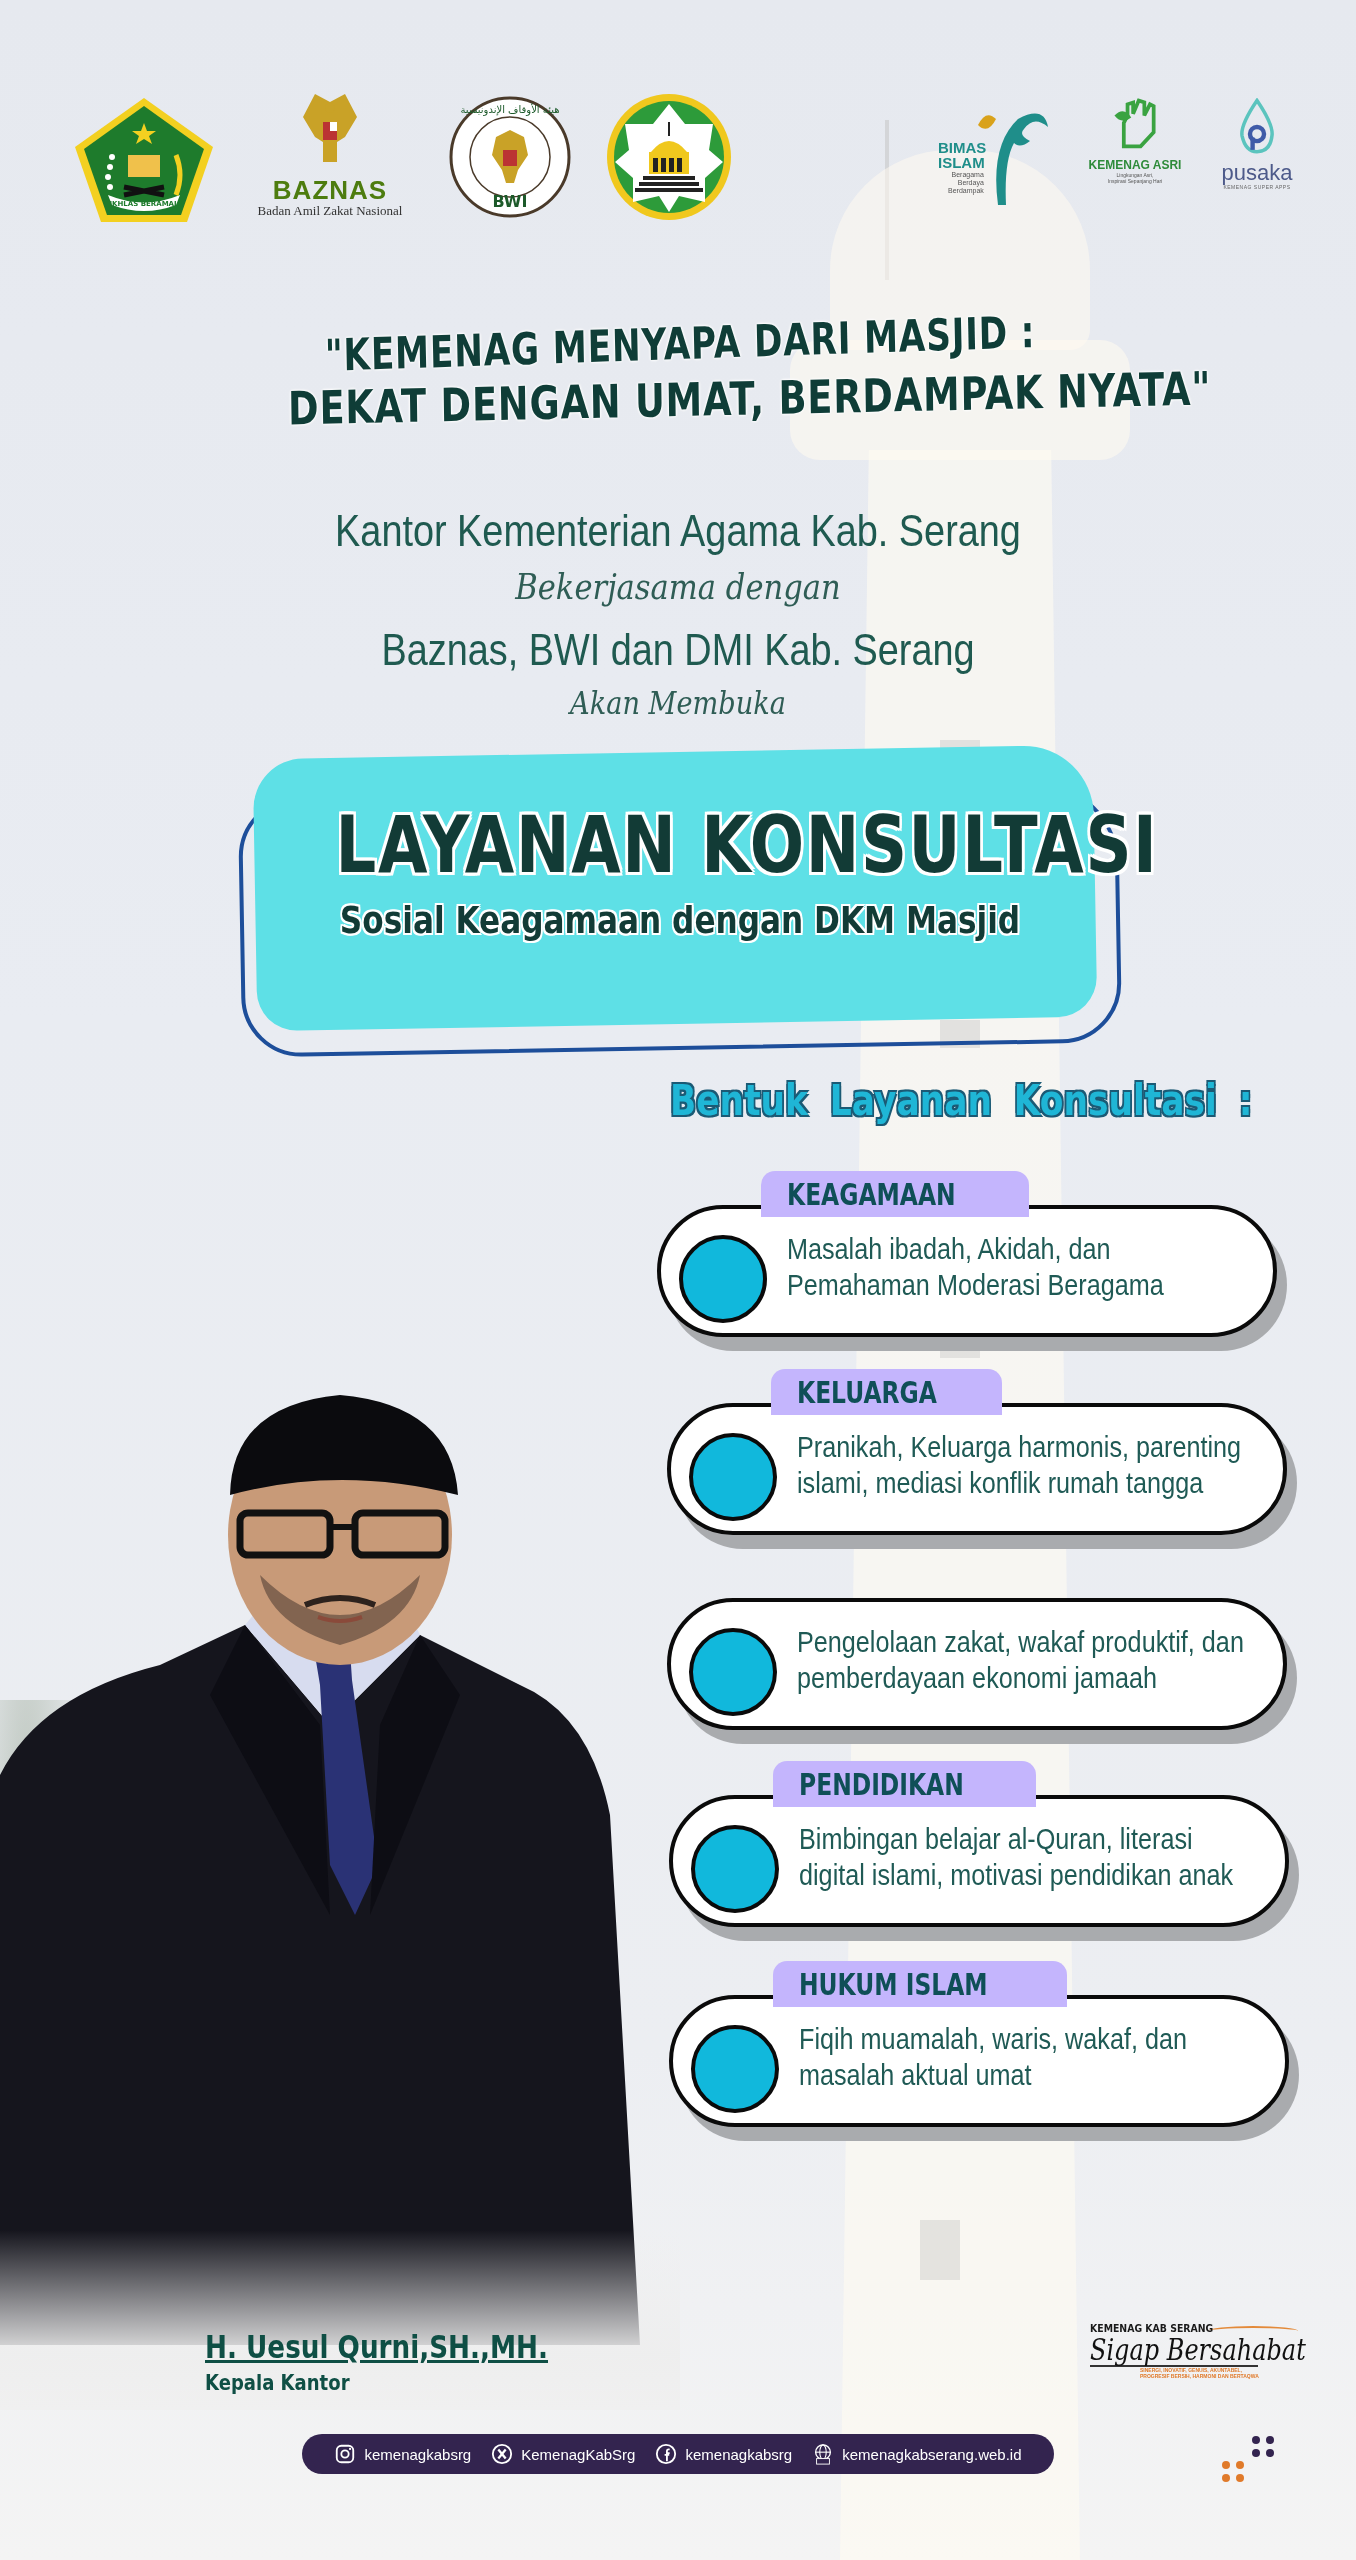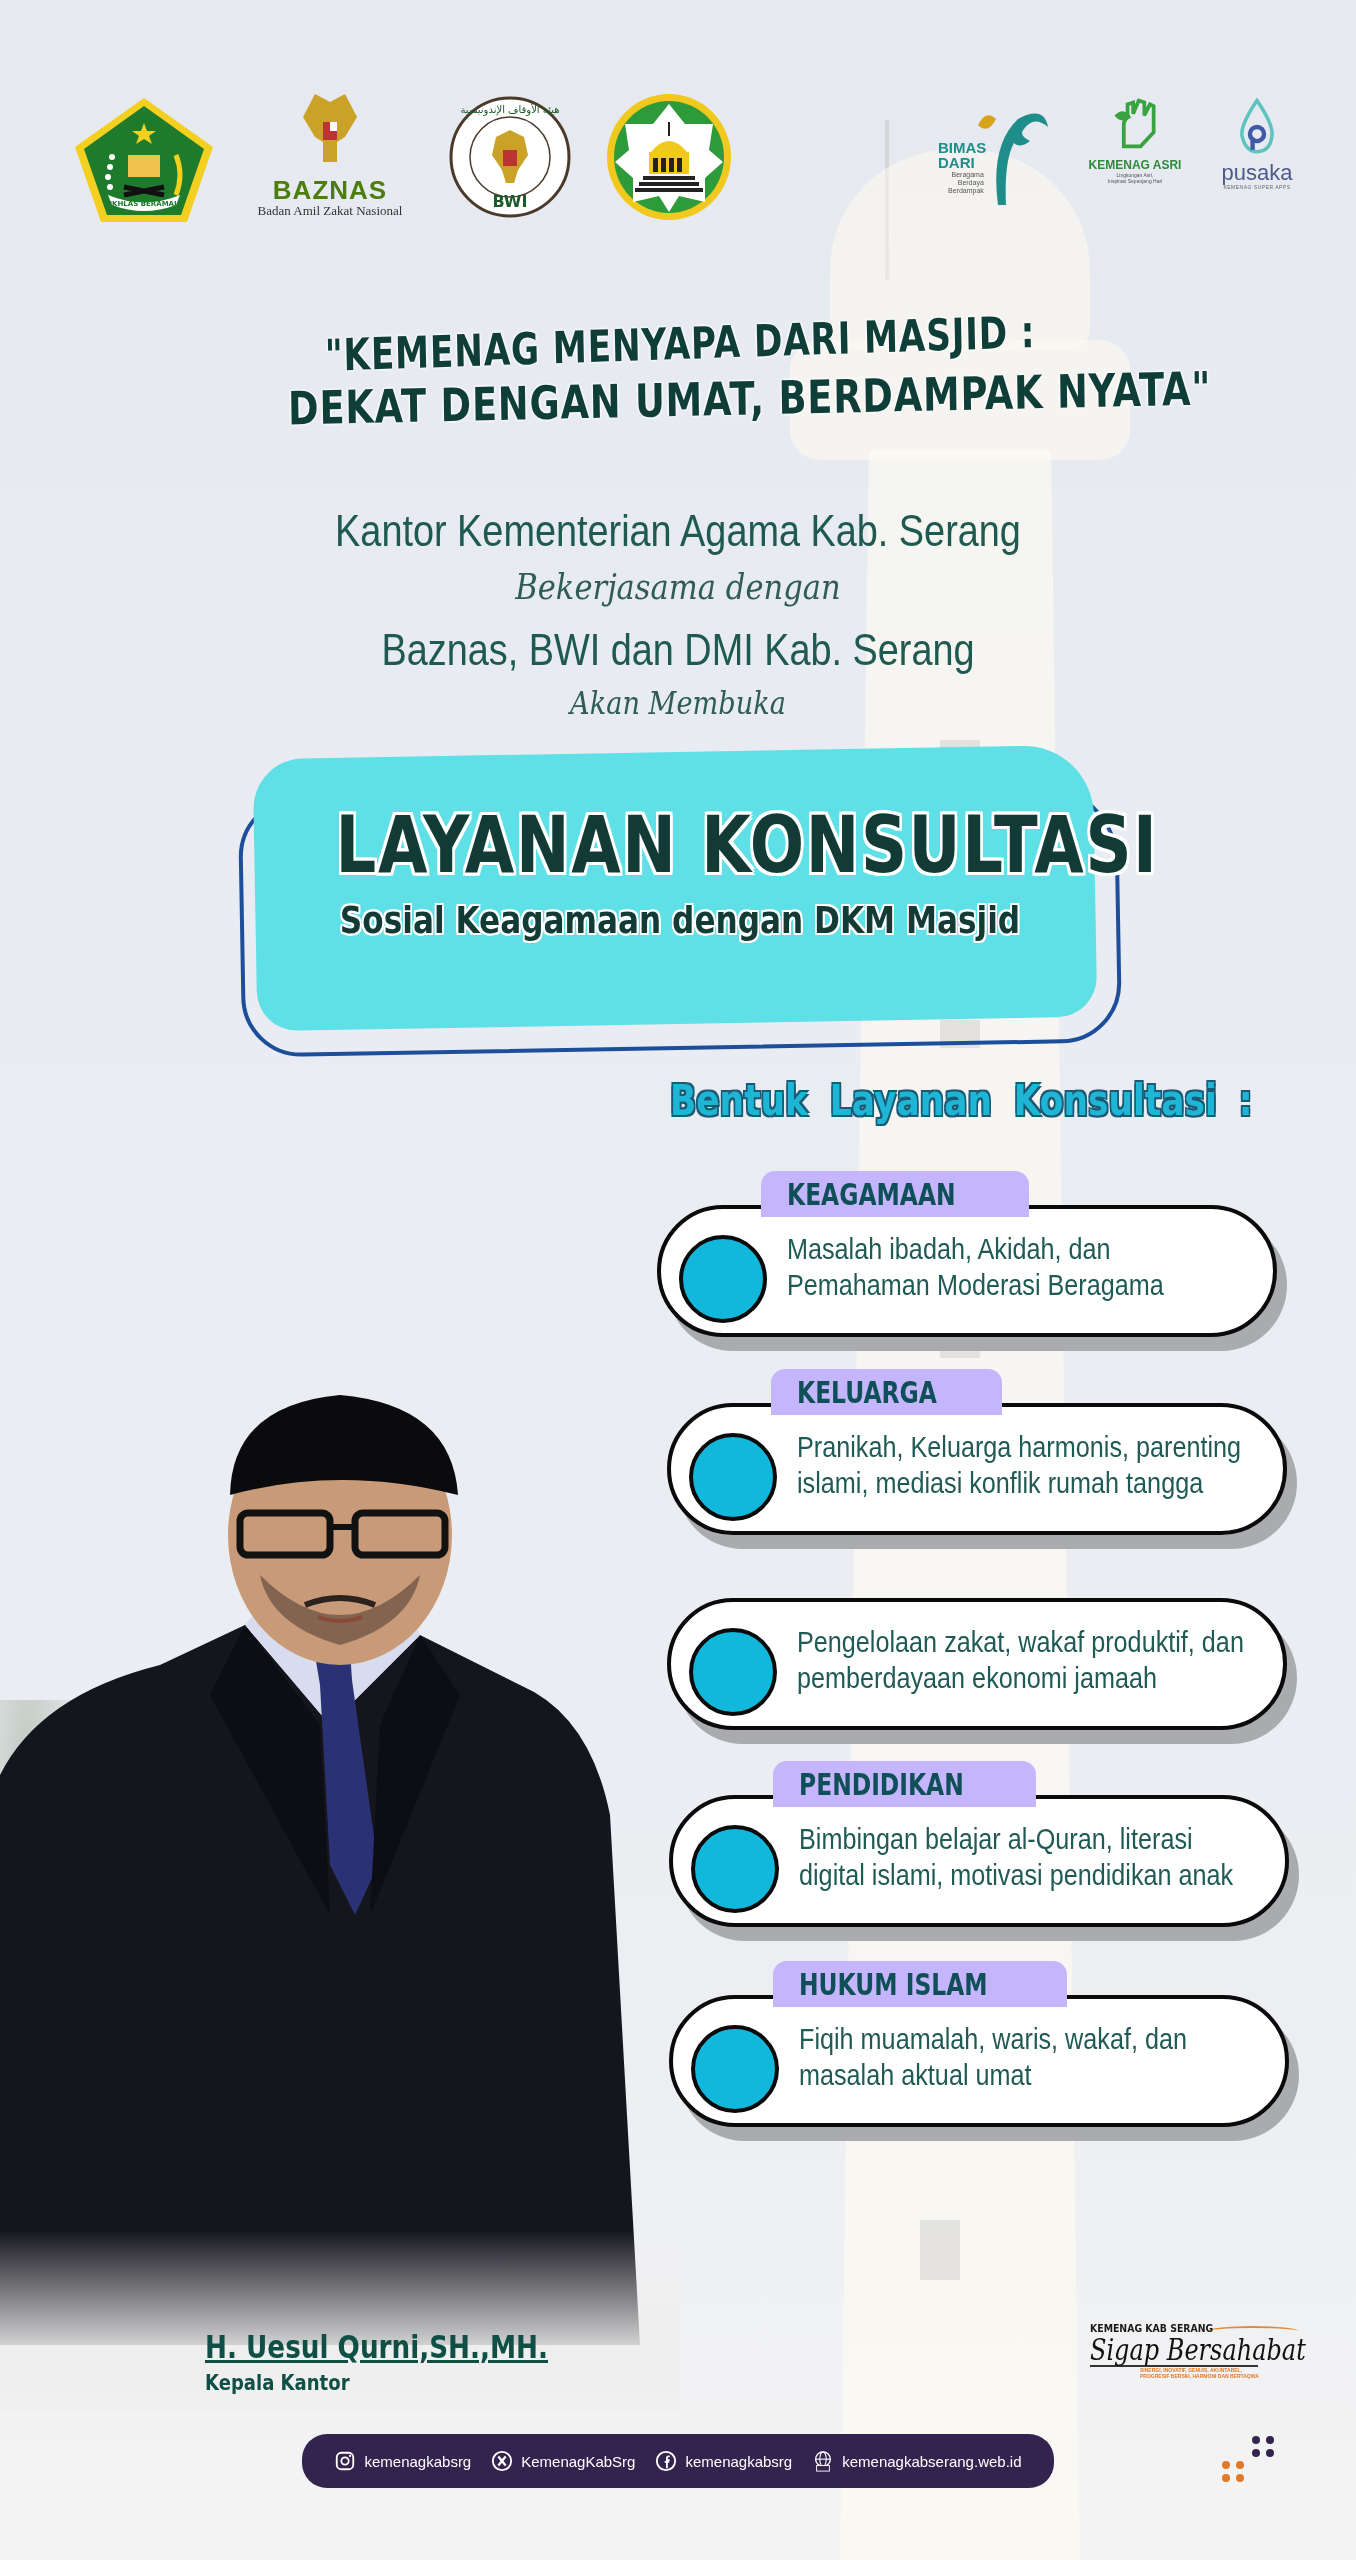--- a/index.html
+++ b/index.html
@@ -77,21 +77,21 @@
   .slogan { position: absolute; left: 1090px; top: 2322px; width: 210px; }
   .slogan-top { font-family: "DejaVu Sans", sans-serif; font-weight: 700; font-size: 11px; color: #1a1a1a; white-space: nowrap; transform: scaleX(0.85); transform-origin: left; }
   .slogan-main { font-family: "DejaVu Serif", serif; font-style: italic; font-size: 30px; line-height: 30px; color: #111; white-space: nowrap; transform: scaleX(0.8); transform-origin: left; border-bottom: 2px solid #333; }
   .slogan-tag { font-size: 5px; line-height: 6px; color: #e07a2a; font-weight: 700; margin-left: 50px; white-space: nowrap; }
   .swoosh { position: absolute; left: 118px; top: 4px; width: 90px; height: 10px; border-top: 2px solid #e38a3a; border-radius: 50%; }
 
   .dots { position: absolute; left: 1220px; top: 2430px; width: 60px; height: 50px; }
   .dots i { position: absolute; width: 8px; height: 8px; border-radius: 50%; }
 
   
-  .social { position: absolute; left: 302px; top: 2434px; width: 752px; height: 54px; border-radius: 25px; background: #33244f; display: flex; align-items: center; justify-content: center; gap: 20px; color: #fff; font-family: "Liberation Sans", sans-serif; font-size: 15px; }
+  .social { position: absolute; left: 302px; top: 2434px; width: 752px; height: 40px; border-radius: 25px; background: #33244f; display: flex; align-items: center; justify-content: center; gap: 20px; color: #fff; font-family: "Liberation Sans", sans-serif; font-size: 15px; }
   .social-item { display: flex; align-items: center; gap: 8px; white-space: nowrap; }
   .social-item svg { width: 22px; height: 22px; }
 </style>
 </head>
 <body>
 
 <div class="lighthouse">
   <div class="lh-mast"></div>
   <div class="lh-top"></div>
   <div class="lh-gallery"></div>
@@ -160,21 +160,21 @@
   </svg>
 </div>
 
 <div class="logo logo-bimas">
   <svg viewBox="0 0 120 100" width="120" height="100" style="position:absolute;left:0;top:0;">
     <path d="M40 20 Q48 4 58 14 Q50 30 40 20 Z" fill="#d9a21b"></path>
     <path d="M60 100 Q52 40 80 14 Q106 0 110 22 Q96 10 86 24 Q80 30 92 36 Q82 44 76 38 Q66 56 68 100 Z" fill="#1f8e8a"></path>
   </svg>
   <div class="bimas-text">
     <div>BIMAS</div>
-    <div>DARI</div>
+    <div>ISLAM</div>
   </div>
   <div class="bimas-sub">
     <div>Beragama</div>
     <div>Berdaya</div>
     <div>Berdampak</div>
   </div>
 </div>
 
 <div class="logo logo-asri">
   <svg viewBox="0 0 60 60" width="56" height="56">

